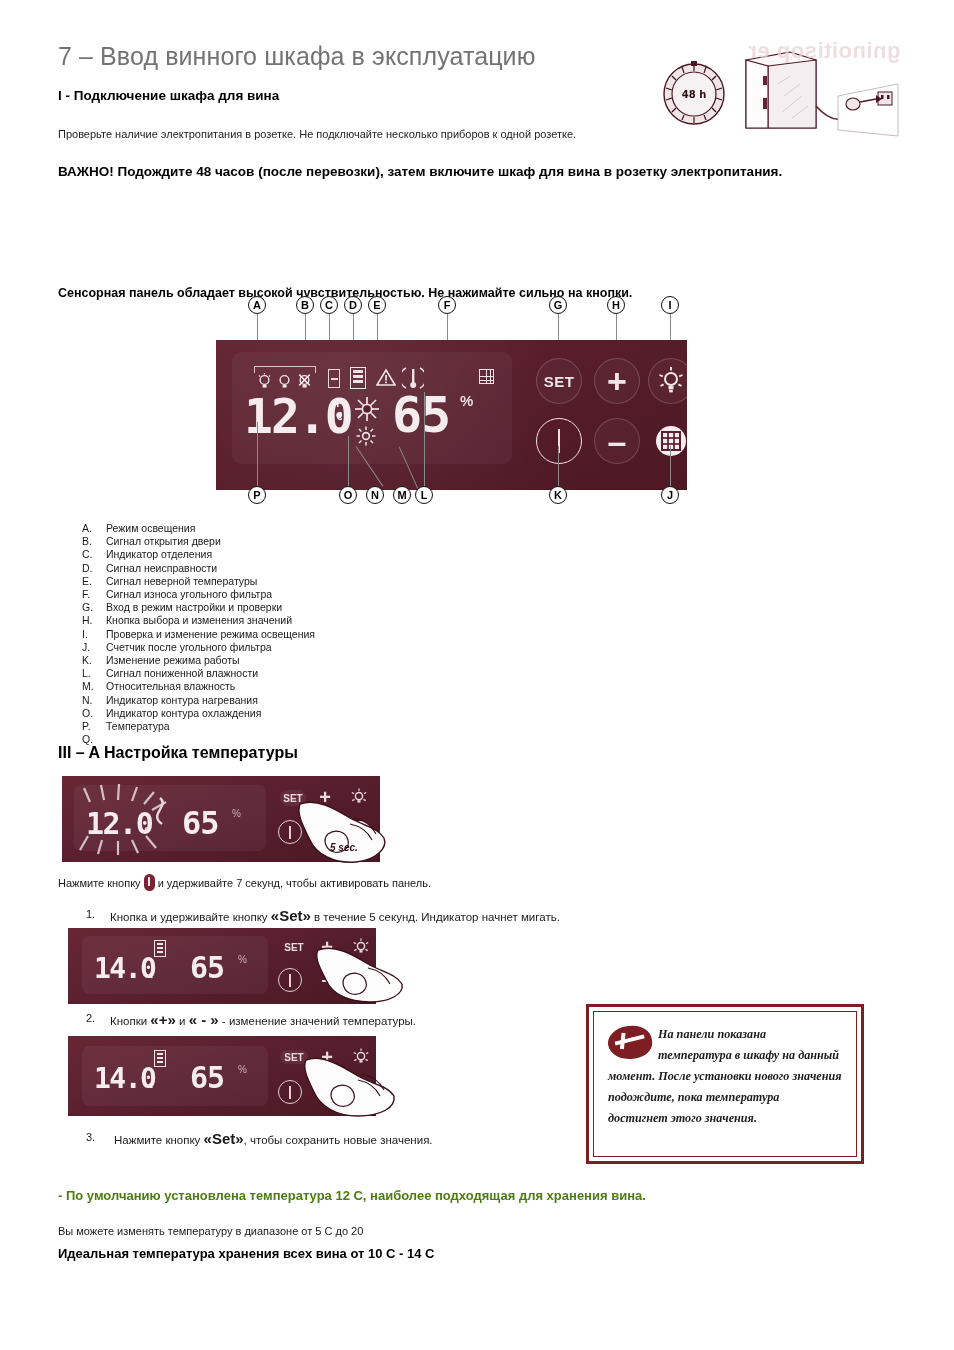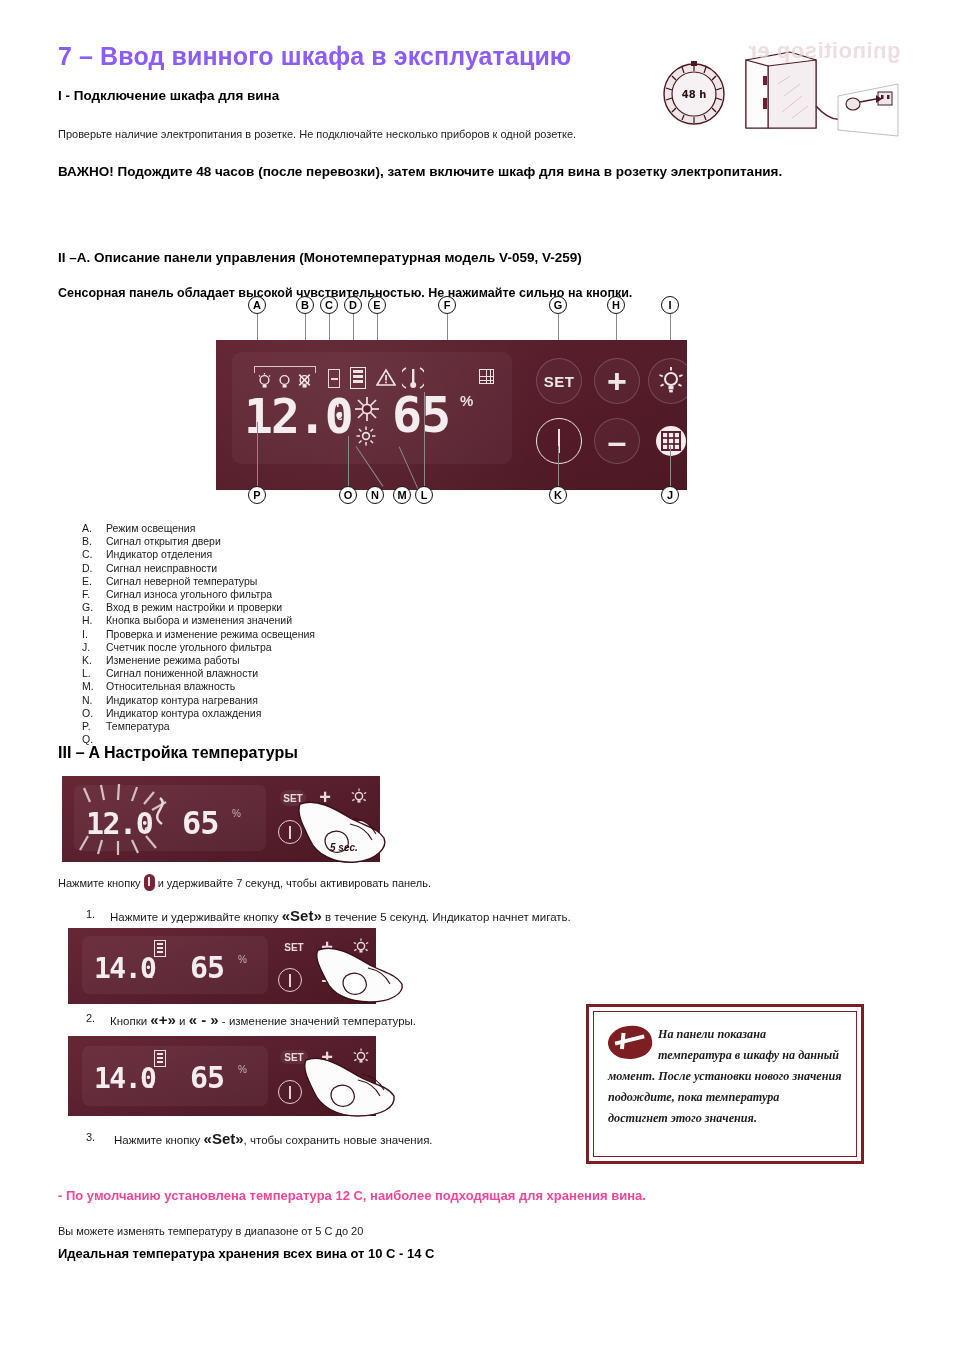--- a/index.html
+++ b/index.html
@@ -10,22 +10,22 @@
     font-family:"Liberation Sans", sans-serif;
     color:#111;
     position:relative;
     overflow:hidden;
   }
   .page { position:absolute; inset:0; }
 
   
   .h1 {
     position:absolute; left:58px; top:42px;
-    font-size:25px; font-weight:bold; letter-spacing:.1px;
-    color:#8b5cf6;
+    font-size:25px; font-weight:normal; letter-spacing:.1px;
+    color:#737373;
   }
   .h2 {
     position:absolute; left:58px; top:88px;
     font-size:13.5px; font-weight:bold; color:#000;
   }
   .p-small {
     position:absolute; left:58px; top:128px;
     font-size:11px; color:#222;
   }
   .p-bold {
@@ -219,21 +219,21 @@
   .noteicon:before{
     content:""; position:absolute; left:7px; top:12px; width:30px; height:4px;
     background:#fff; transform:rotate(-6deg);
   }
   .noteicon:after{
     content:""; position:absolute; left:13px; top:6px; width:4px; height:16px;
     background:#fff; transform:rotate(14deg);
   }
 
   
-  .f1{ position:absolute; left:58px; top:1188px; font-size:13px; font-weight:bold; color:#ec4899; }
+  .f1{ position:absolute; left:58px; top:1188px; font-size:13px; font-weight:bold; color:#4d7c0f; }
   .f2{ position:absolute; left:58px; top:1225px; font-size:11px; color:#1a1a1a; }
   .f3{ position:absolute; left:58px; top:1246px; font-size:13px; font-weight:bold; color:#000; }
 </style>
 </head>
 <body>
 
 <div class="page">
 
   <div class="h1">7 – Ввод винного шкафа в эксплуатацию</div>
   <div class="h2">I - Подключение шкафа для вина</div>
@@ -289,21 +289,20 @@
         <rect x="225" y="63" width="2.5" height="4" fill="#4b1722"></rect>
         <rect x="231" y="63" width="2.5" height="4" fill="#4b1722"></rect>
         <ellipse cx="197" cy="72" rx="7" ry="6" fill="#efe6e8" stroke="#4b1722" stroke-width="1.1"></ellipse>
         <line x1="204" y1="70" x2="220" y2="67" stroke="#4b1722" stroke-width="1.4"></line>
         <polygon points="220,63 226,67 220,71" fill="#4b1722"></polygon>
       </g>
       <text x="38" y="66" text-anchor="middle" font-family="DejaVu Sans, sans-serif" font-size="10" font-weight="bold" fill="#2b0d14">48 h</text>
     </svg>
   </div>
 
-  <div class="h3">II –A. Описание панели управления (Монотемпературная модель V-059, V-259)</div>
   <div class="h4">Сенсорная панель обладает высокой чувствительностью. Не нажимайте сильно на кнопки.</div>
 
   <div class="diagram">
 
     <div class="callout" style="left:32px;  top:0px;">A</div>
     <div class="callout" style="left:80px;  top:0px;">B</div>
     <div class="callout" style="left:104px; top:0px;">C</div>
     <div class="callout" style="left:128px; top:0px;">D</div>
     <div class="callout" style="left:152px; top:0px;">E</div>
     <div class="callout" style="left:222px; top:0px;">F</div>
@@ -582,21 +581,21 @@
     </svg>
     <div class="sec5" style="left:268px; top:66px;">5 sec.</div>
   </div>
 
   <div class="presstext">
     <span>Нажмите кнопку</span><span class="pillbtn"></span><span>и удерживайте 7 секунд, чтобы активировать панель.</span>
   </div>
 
   <div class="stepnum" style="left:86px; top:908px;">1.</div>
   <div class="stepline" style="left:110px; top:907px;">
-    <span>Нажмите и удерживайте кнопку</span>
+    <span>Кнопка и удерживайте кнопку</span>
     <span class="setq">«Set»</span>
     <span>в течение 5 секунд. Индикатор начнет мигать.</span>
   </div>
 
   <div class="minipanel" style="left:68px; top:928px; width:308px; height:76px;">
     <div class="mini-lcd" style="left:14px; top:8px; width:186px; height:58px;"></div>
     <div class="mini-temp" style="left:26px; top:24px; font-size:28px;">14.0</div>
     <div class="mini-unit" style="left:80px; top:42px;">c</div>
     <div class="mini-hum" style="left:122px; top:22px; font-size:30px;">65</div>
     <div class="mini-pct" style="left:170px; top:26px;">%</div>

